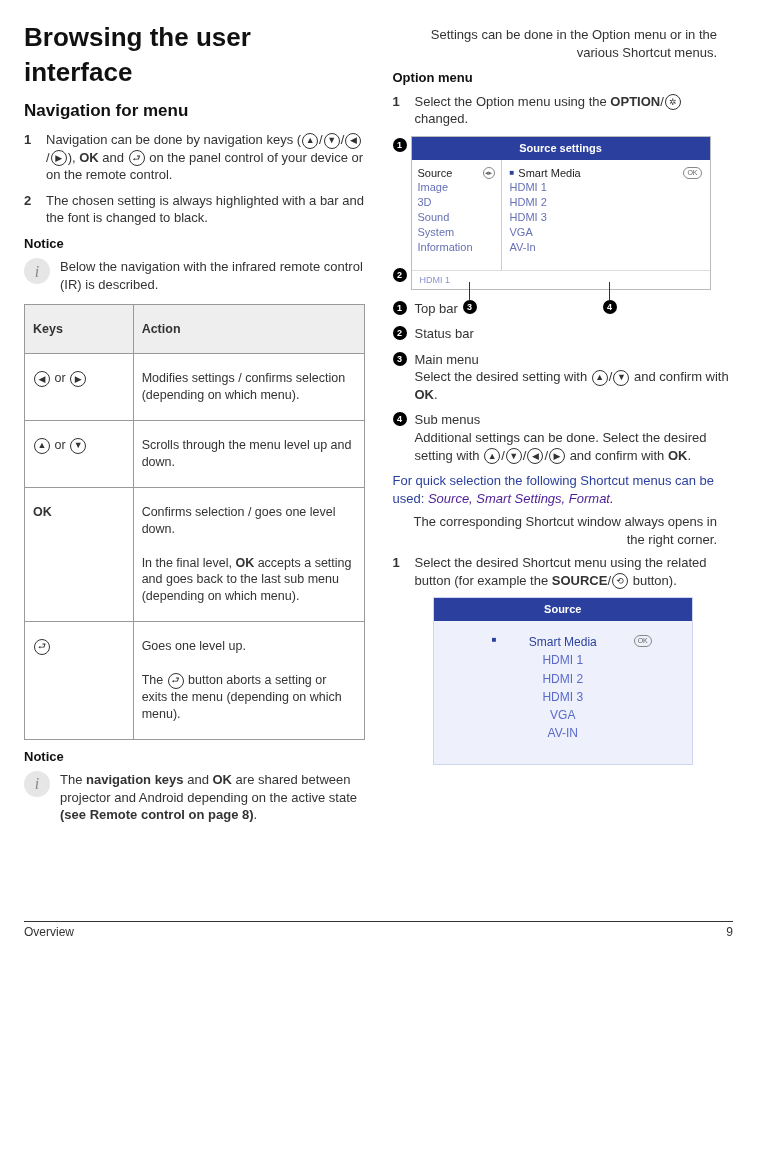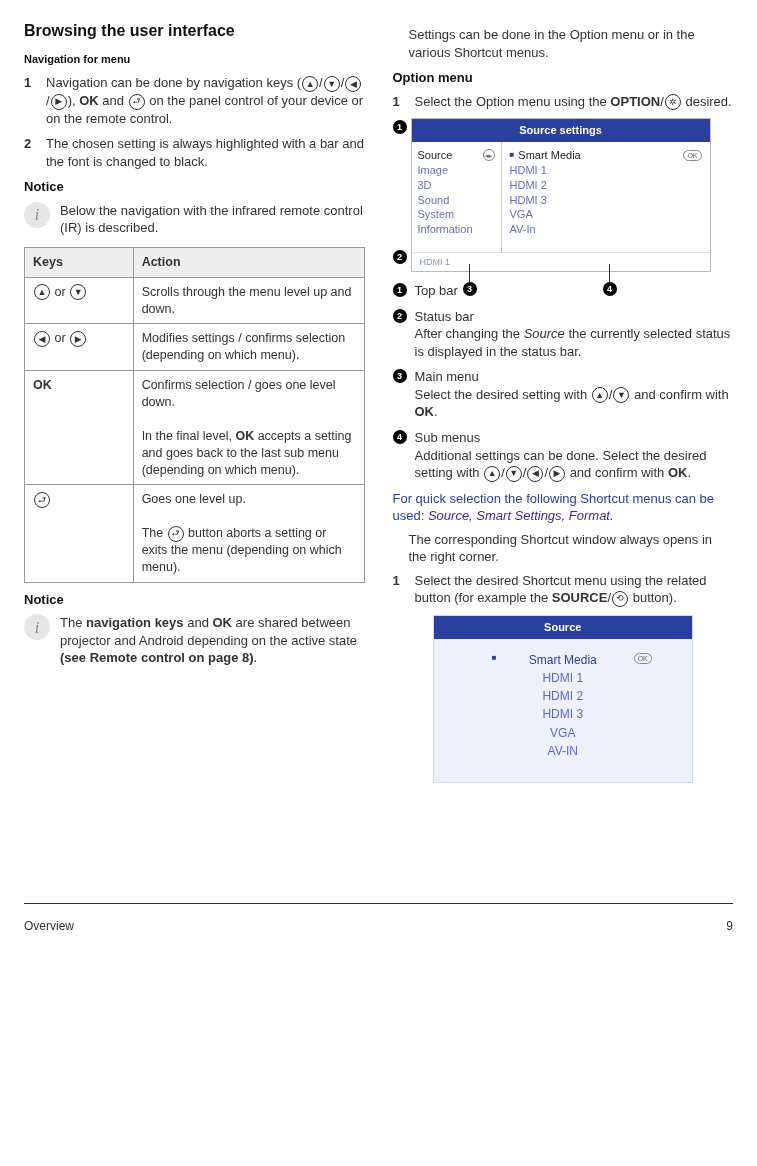--- a/index.html
+++ b/index.html
@@ -7,39 +7,39 @@
     font-family: Arial, Helvetica, sans-serif;
     font-size: 13px;
     line-height: 1.35;
     color: #333;
     width: 757px;
     padding: 20px 24px 10px 24px;
     background: #fff;
   }
   .cols { display: flex; gap: 28px; }
   .col { flex: 1 1 0; min-width: 0; }
-  h1 { font-size: 16px; font-weight: bold; color: #111; margin-bottom: 10px; }
-  h2 { font-size: 11px; font-weight: bold; color: #111; margin-top: 6px; margin-bottom: 8px; }
+  h1 { font-size: 26px; font-weight: bold; color: #111; margin-bottom: 10px; }
+  h2 { font-size: 17px; font-weight: bold; color: #111; margin-top: 6px; margin-bottom: 8px; }
   h3 { font-size: 13px; font-weight: bold; color: #111; margin-top: 8px; margin-bottom: 6px; }
   ol.main { list-style: none; padding: 0; }
   ol.main > li { display: flex; gap: 10px; margin-bottom: 8px; }
   ol.main > li .num { font-weight: bold; width: 12px; flex: 0 0 auto; }
   ol.main > li .body { flex: 1; }
   .notice { margin-top: 6px; }
   .notice-body { display: flex; gap: 10px; margin-top: 4px; margin-bottom: 8px;}
   .info-icon {
     width: 26px; height: 26px; flex: 0 0 auto; border-radius: 50%;
     background: #e6e6e6; color: #888; display:flex; align-items:center; justify-content:center;
     font-style: italic; font-family: Georgia, serif; font-size: 16px;
   }
   table.keys {
     width: 100%; border-collapse: collapse; margin-top: 10px; font-size: 12.5px;
   }
   table.keys th, table.keys td {
-    border: 1px solid #999; padding: 6px 8px; vertical-align: top; text-align: left;
+    border: 1px solid #999; padding: 16px 8px; vertical-align: top; text-align: left;
   }
   table.keys th { background: #eee; font-weight: bold; }
   table.keys .k { width: 32%; }
   .kbtn {
     display:inline-flex; align-items:center; justify-content:center;
     width:16px; height:16px; border:1px solid #333; border-radius:50%;
     font-size:9px; line-height:1; vertical-align:middle; margin:0 1px;
   }
   .settings-fig {
     margin: 8px 0 10px 0; position: relative;
@@ -74,37 +74,37 @@
   }
   .callout-list { list-style:none; padding:0; margin-top:4px; }
   .callout-list li { display:flex; gap:8px; margin-bottom:8px; }
   .co-num {
     width:14px; height:14px; flex:0 0 auto; background:#000; color:#fff; border-radius:50%;
     font-size:9px; display:flex; align-items:center; justify-content:center; margin-top:1px; font-weight:bold;
   }
   .co-body .co-title { font-weight:normal; }
   .hl { color:#4c1d95; font-style: italic; }
   .hl-block { color:#2a3f9e; margin: 6px 0; }
-  .para { margin: 6px 16px; }
+  .para { margin: 6px 16px; text-align: right; }
 
   .shortcut-fig {
     width: 260px; margin: 8px auto 0 auto; border:1px solid #d0d5ef;
   }
   .shortcut-head {
     background:#2a3f9e; color:#fff; font-size:11px; font-weight:bold; text-align:center; padding:4px;
   }
   .shortcut-body { background:#eef1fb; padding:12px 0 22px 0; }
   .shortcut-body .row { text-align:center; font-size:12px; color:#5a6acb; padding:1px 0;}
   .shortcut-body .sel { color:#2a3f9e; position:relative; }
   .shortcut-body .sel::before {
     content:"■"; font-size:8px; color:#2a3f9e; position:absolute; left:58px; top:2px;
   }
   .shortcut-body .sel .okbadge { position:absolute; right:40px; top:2px; }
   .footer {
-    border-top:1px solid #333; margin-top:120px; padding-top:14px;
+    border-top:1px solid #333; margin-top:89px; padding-top:2px;
     display:flex; justify-content:space-between; font-size:12px;
   }
   .vline { position:absolute; width:1px; background:#333; }
 </style>
 </head>
 <body>
 
 <div class="cols">
 
   <div class="col">
@@ -137,33 +137,33 @@
     <table class="keys">
       <thead>
         <tr>
           <th class="k">Keys</th>
           <th>Action</th>
         </tr>
       </thead>
       <tbody>
         <tr>
           <td>
+            <span class="kbtn">◀</span>
+            <span>or</span>
+            <span class="kbtn">▶</span>
+          </td>
+          <td>Modifies settings / confirms selection (depending on which menu).</td>
+        </tr>
+        <tr>
+          <td>
             <span class="kbtn">▲</span>
             <span>or</span>
             <span class="kbtn">▼</span>
           </td>
           <td>Scrolls through the menu level up and down.</td>
-        </tr>
-        <tr>
-          <td>
-            <span class="kbtn">◀</span>
-            <span>or</span>
-            <span class="kbtn">▶</span>
-          </td>
-          <td>Modifies settings / confirms selection (depending on which menu).</td>
         </tr>
         <tr>
           <td><b>OK</b></td>
           <td>
             Confirms selection / goes one level down.<br><br>
             In the final level, <b>OK</b> accepts a setting and goes back to the last sub menu (depending on which menu).
           </td>
         </tr>
         <tr>
           <td>
@@ -189,21 +189,21 @@
   </div>
 
   <div class="col">
     <p class="para">Settings can be done in the Option menu or in the various Shortcut menus.</p>
 
     <h3>Option menu</h3>
     <ol class="main">
       <li>
         <span class="num">1</span>
         <span class="body">
-          <span>Select the Option menu using the </span><b>OPTION</b><span>/</span><span class="kbtn">✲</span><span> desired.</span>
+          <span>Select the Option menu using the </span><b>OPTION</b><span>/</span><span class="kbtn">✲</span><span> changed.</span>
         </span>
       </li>
     </ol>
 
     <div class="settings-fig">
       <div class="fig-badge" style="top:2px; left:0;">1</div>
       <div class="fig-badge" style="top:132px; left:0;">2</div>
       <div class="fig-badge" style="top:164px; left:70px;">3</div>
       <div class="fig-badge" style="top:164px; left:210px;">4</div>
       <div class="vline" style="top:146px; left:76px; height:18px;"></div>
@@ -243,21 +243,20 @@
       <li>
         <span class="co-num">1</span>
         <span class="co-body">
           <span class="co-title">Top bar</span><br>
         </span>
       </li>
       <li>
         <span class="co-num">2</span>
         <span class="co-body">
           <span class="co-title">Status bar</span><br>
-          <span><span>After changing the </span><i>Source</i><span> the currently selected status is displayed in the status bar.</span></span>
         </span>
       </li>
       <li>
         <span class="co-num">3</span>
         <span class="co-body">
           <span class="co-title">Main menu</span><br>
           <span>Select the desired setting with <span class="kbtn">▲</span>/<span class="kbtn">▼</span> and confirm with <b>OK</b>.</span>
         </span>
       </li>
       <li>

